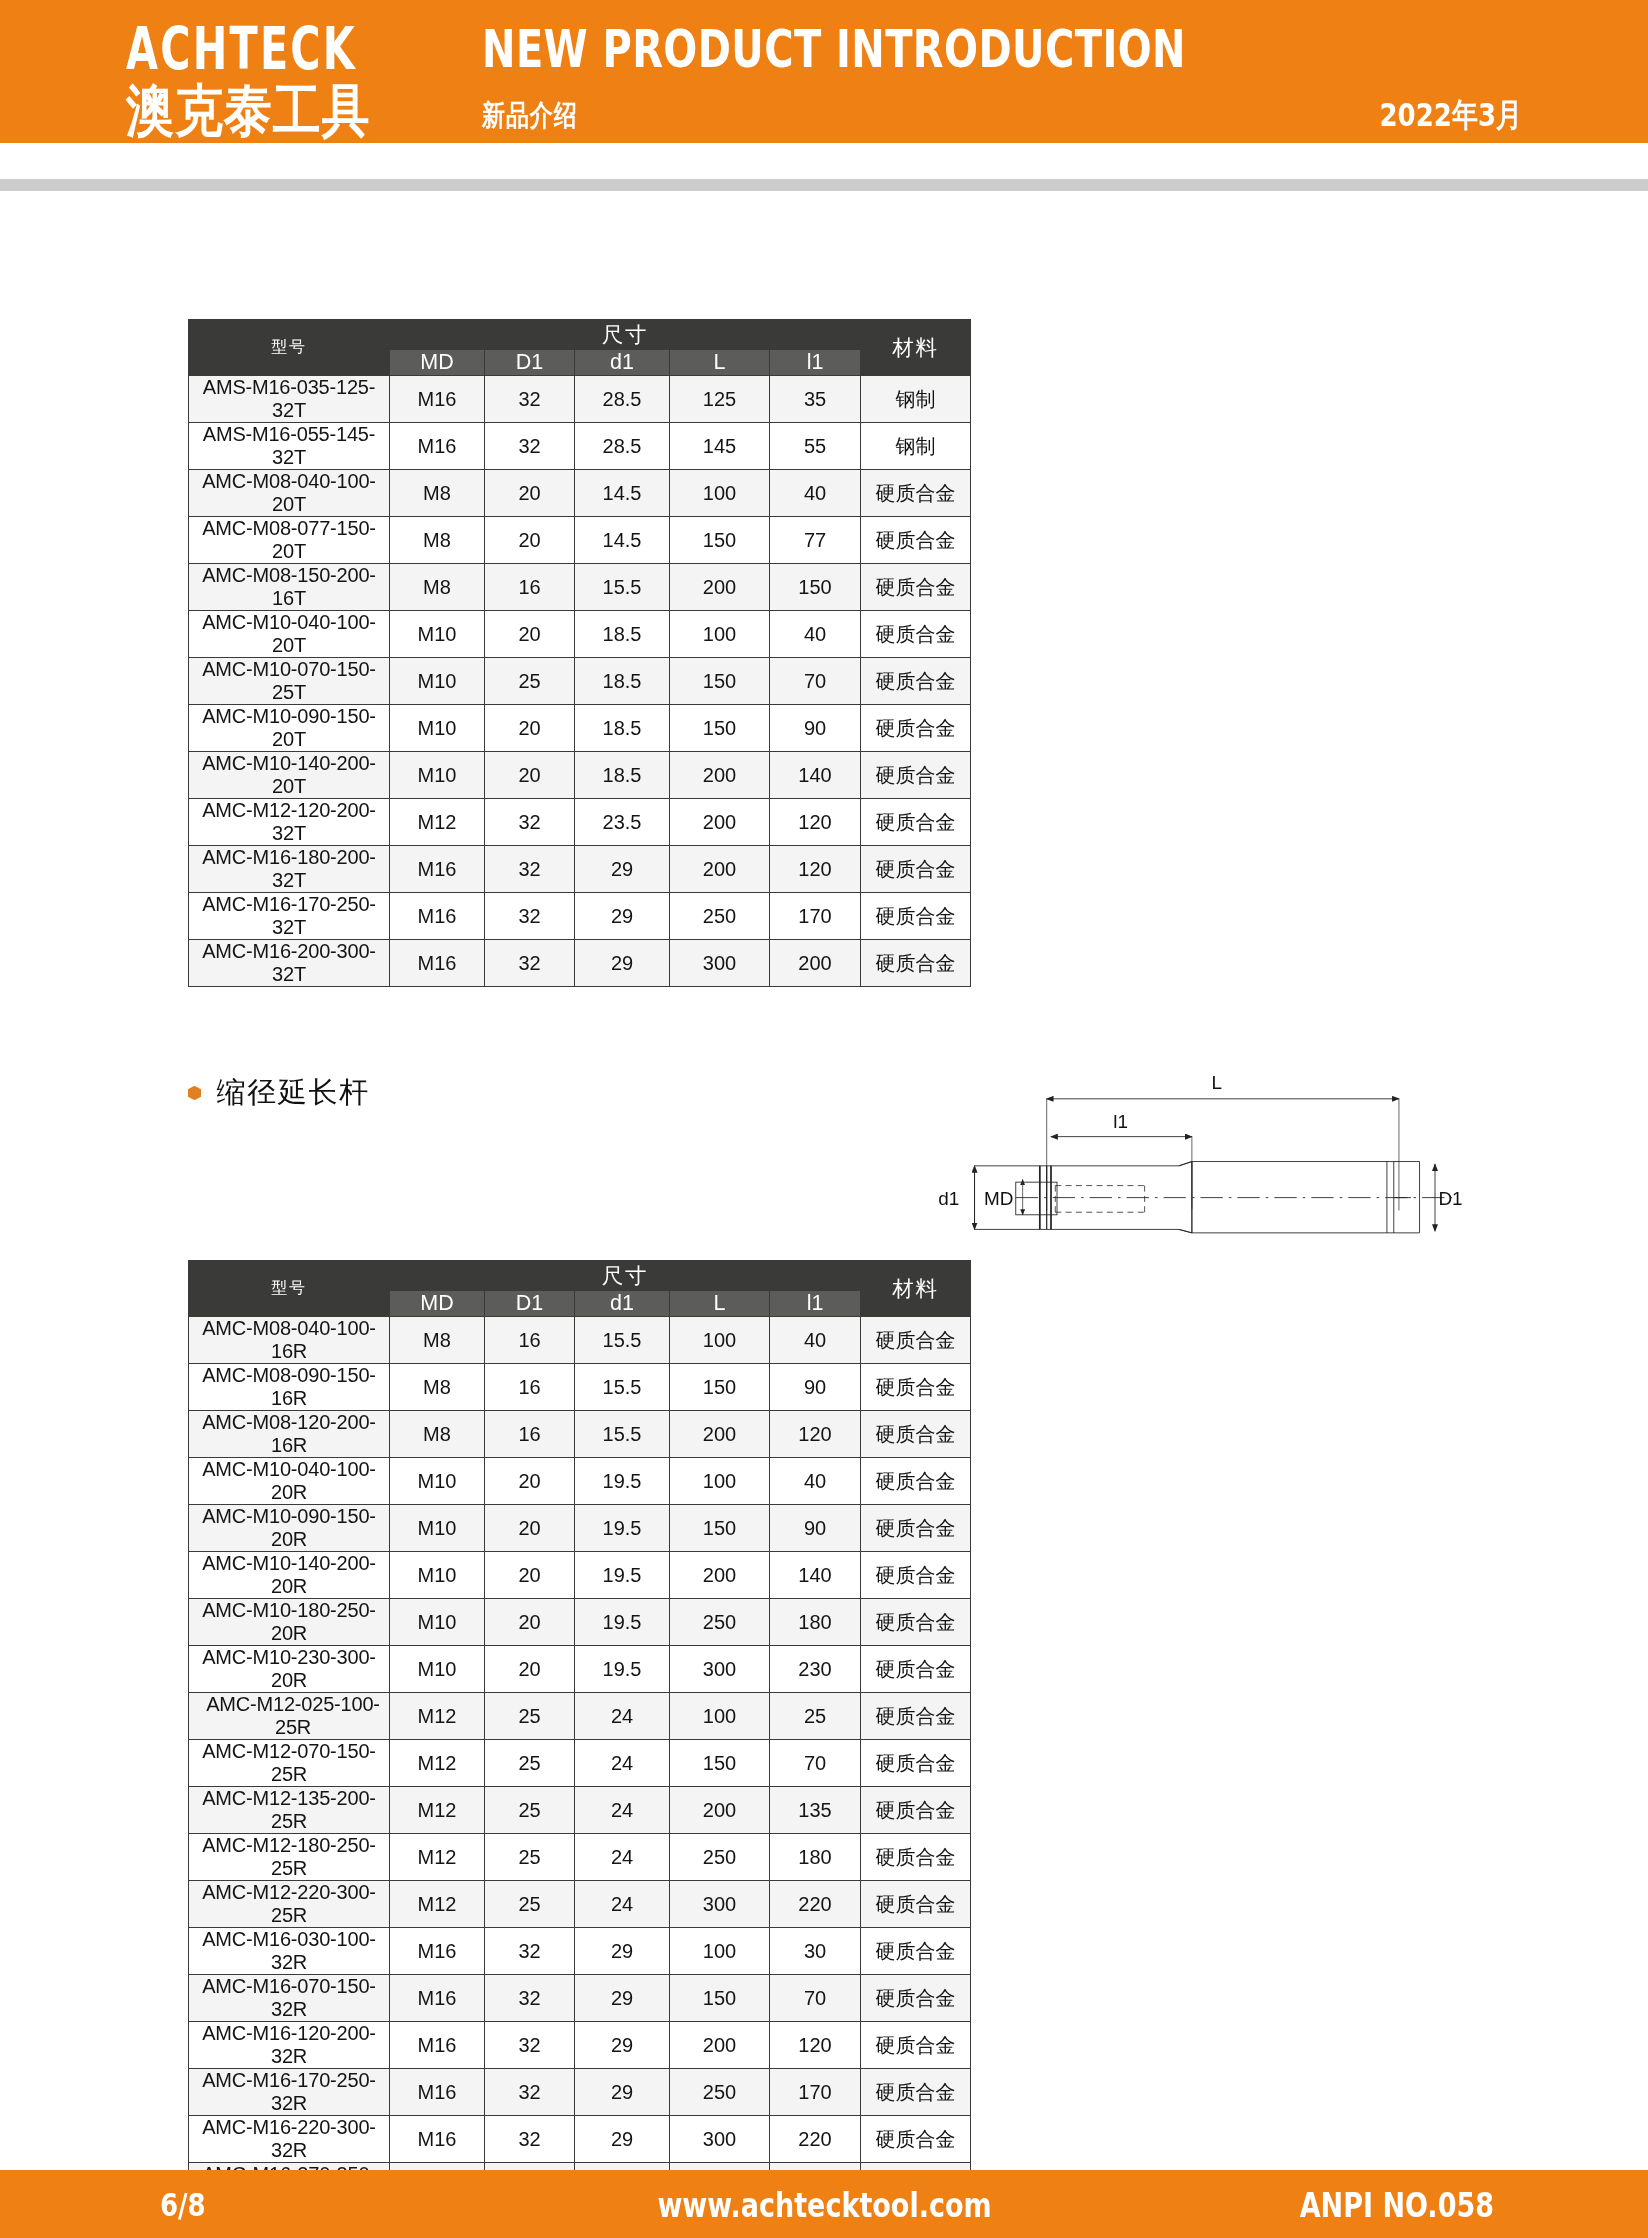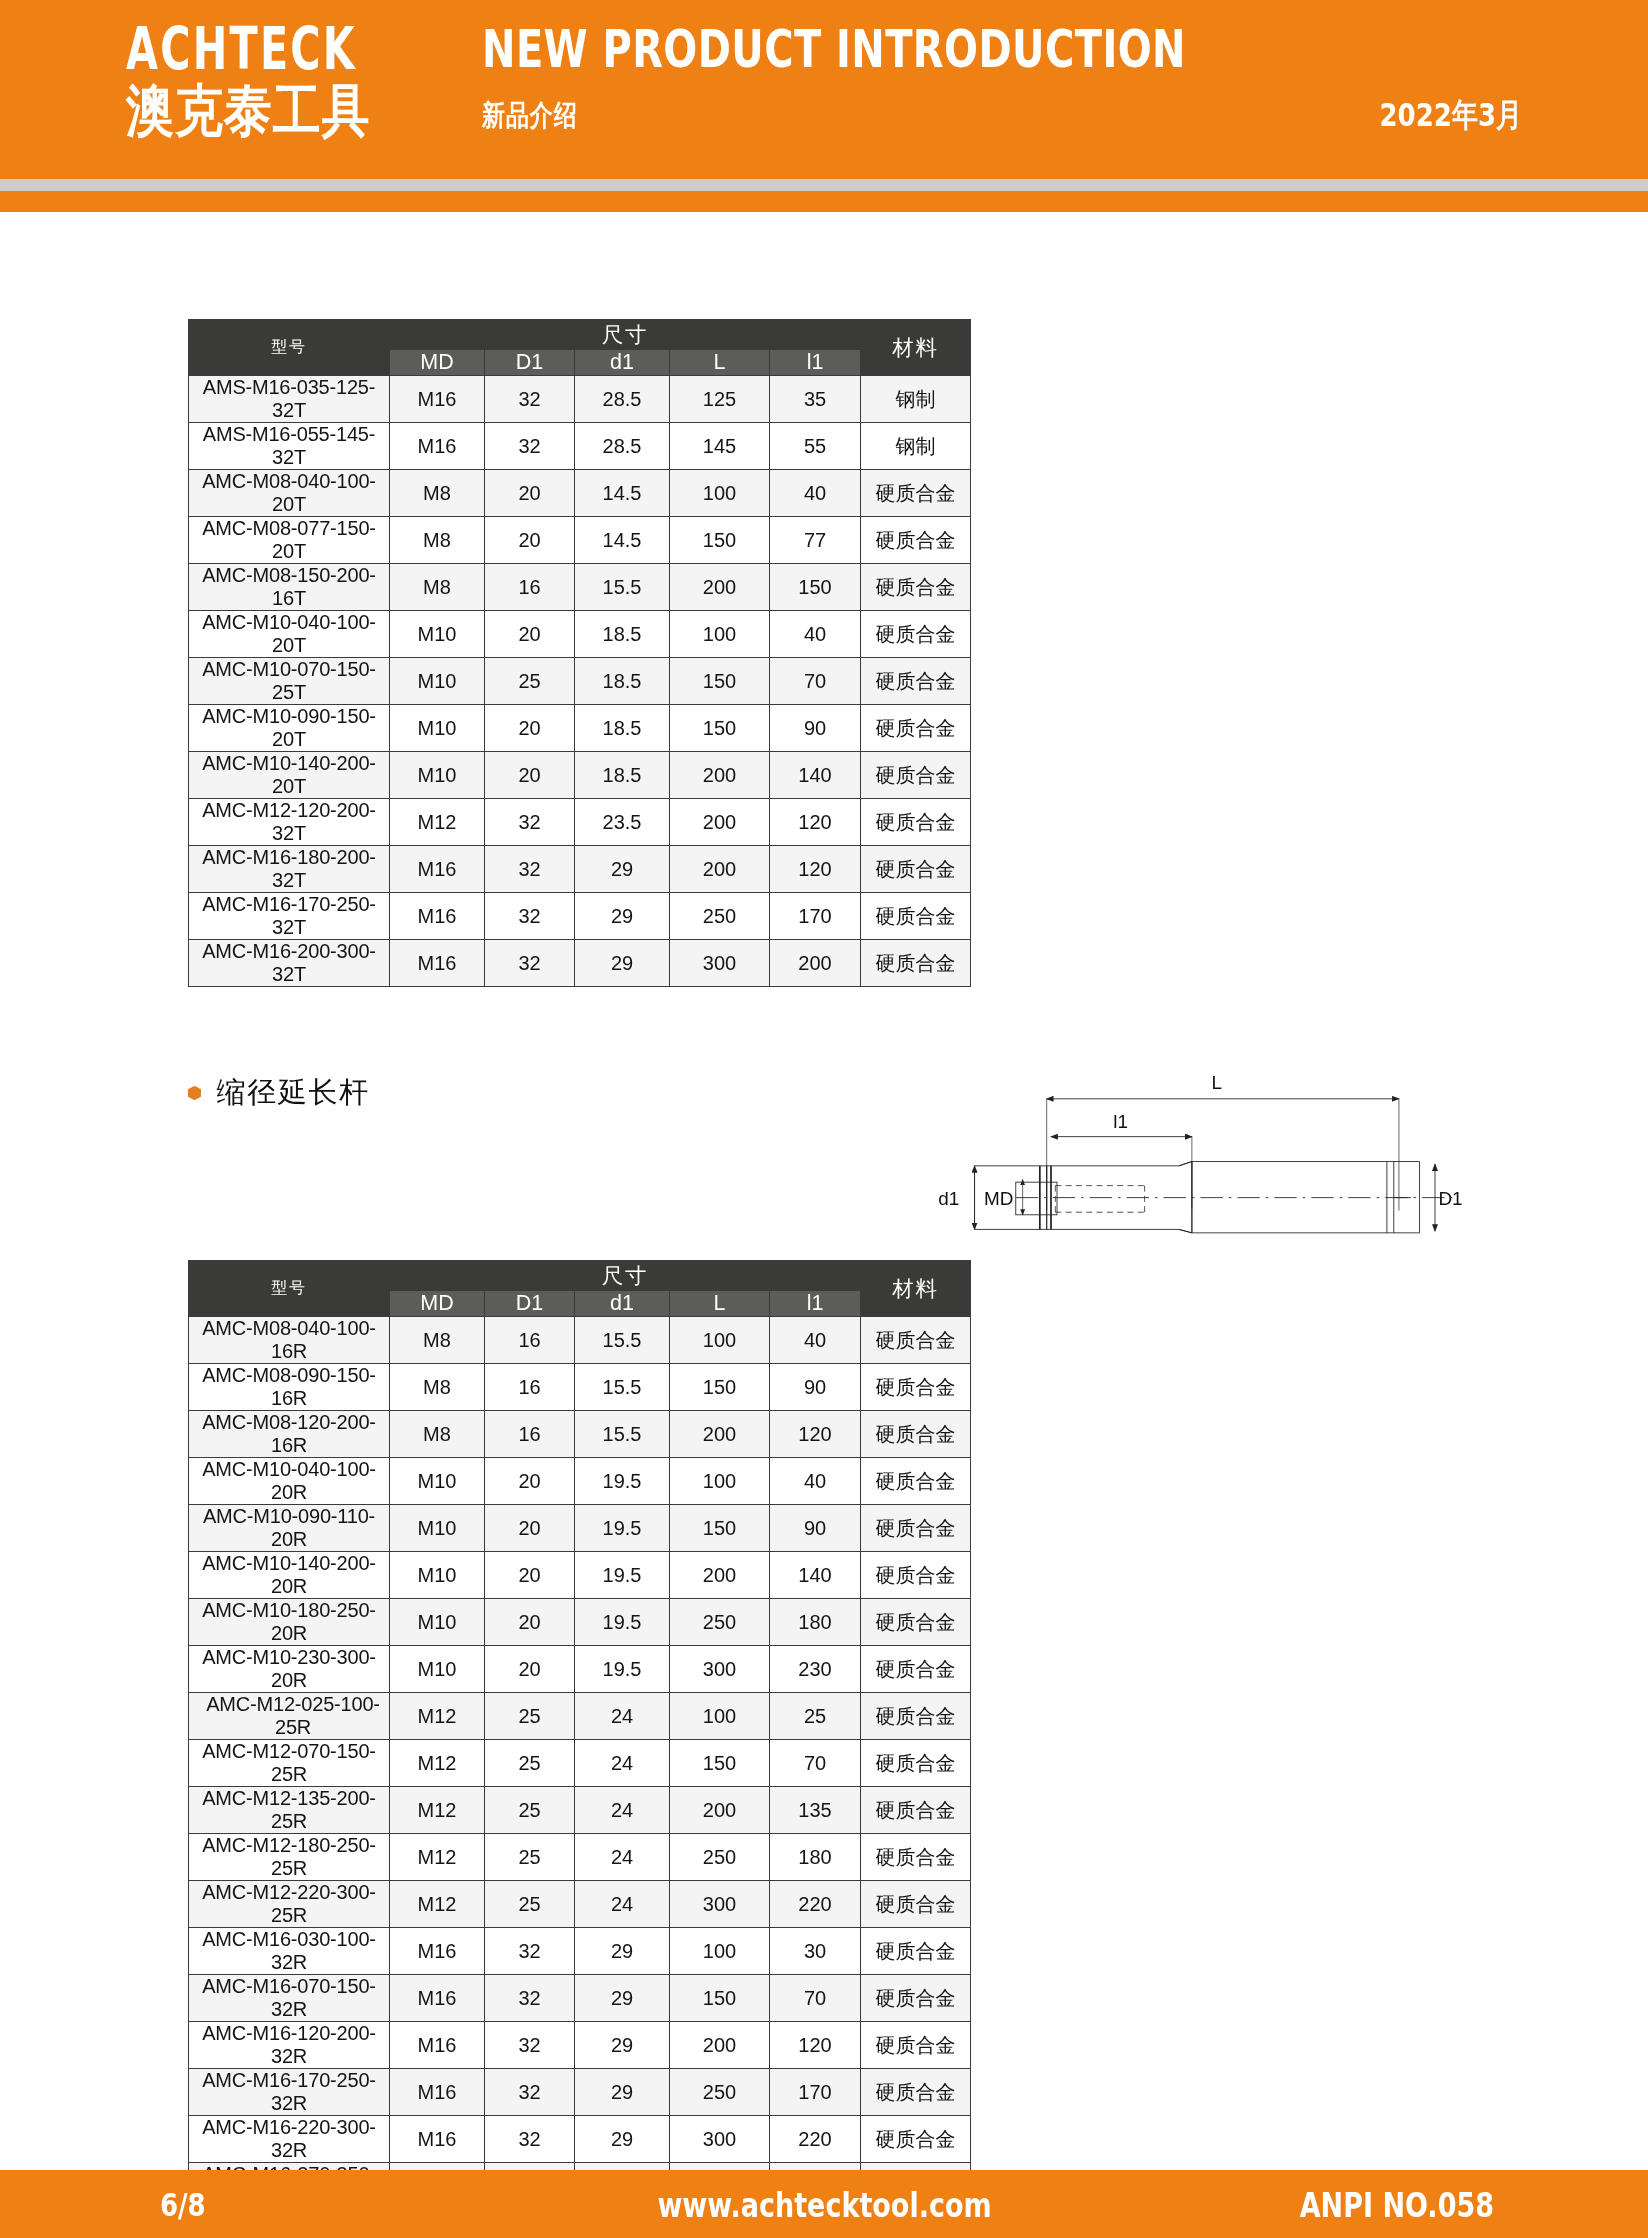--- a/index.html
+++ b/index.html
@@ -14,21 +14,21 @@
     font-family: "Liberation Sans", "DejaVu Sans", sans-serif;
     color: #111;
     overflow: hidden;
   }
 
   
   .header-band {
     position: absolute;
     top: 0; left: 0;
     width: 1649px;
-    height: 212px;
+    height: 143px;
     background: #ee8014;
     display: flex;
     align-items: center;
     text-decoration: underline;
   }
   .logo-block {
     position: absolute;
     left: 126px;
     top: 19px;
     width: 293px;
@@ -497,21 +497,21 @@
       <tr>
         <td class="c-model" style="height: 20.7px;">AMC-M10-040-100-20R</td>
         <td style="height: 20.7px;">M10</td>
         <td style="height: 20.7px;">20</td>
         <td style="height: 20.7px;">19.5</td>
         <td style="height: 20.7px;">100</td>
         <td style="height: 20.7px;">40</td>
         <td style="height: 20.7px;">硬质合金</td>
       </tr>
       <tr class="alt">
-        <td class="c-model" style="height: 20.7px;">AMC-M10-090-110-20R</td>
+        <td class="c-model" style="height: 20.7px;">AMC-M10-090-150-20R</td>
         <td style="height: 20.7px;">M10</td>
         <td style="height: 20.7px;">20</td>
         <td style="height: 20.7px;">19.5</td>
         <td style="height: 20.7px;">150</td>
         <td style="height: 20.7px;">90</td>
         <td style="height: 20.7px;">硬质合金</td>
       </tr>
       <tr>
         <td class="c-model" style="height: 20.7px;">AMC-M10-140-200-20R</td>
         <td style="height: 20.7px;">M10</td>

